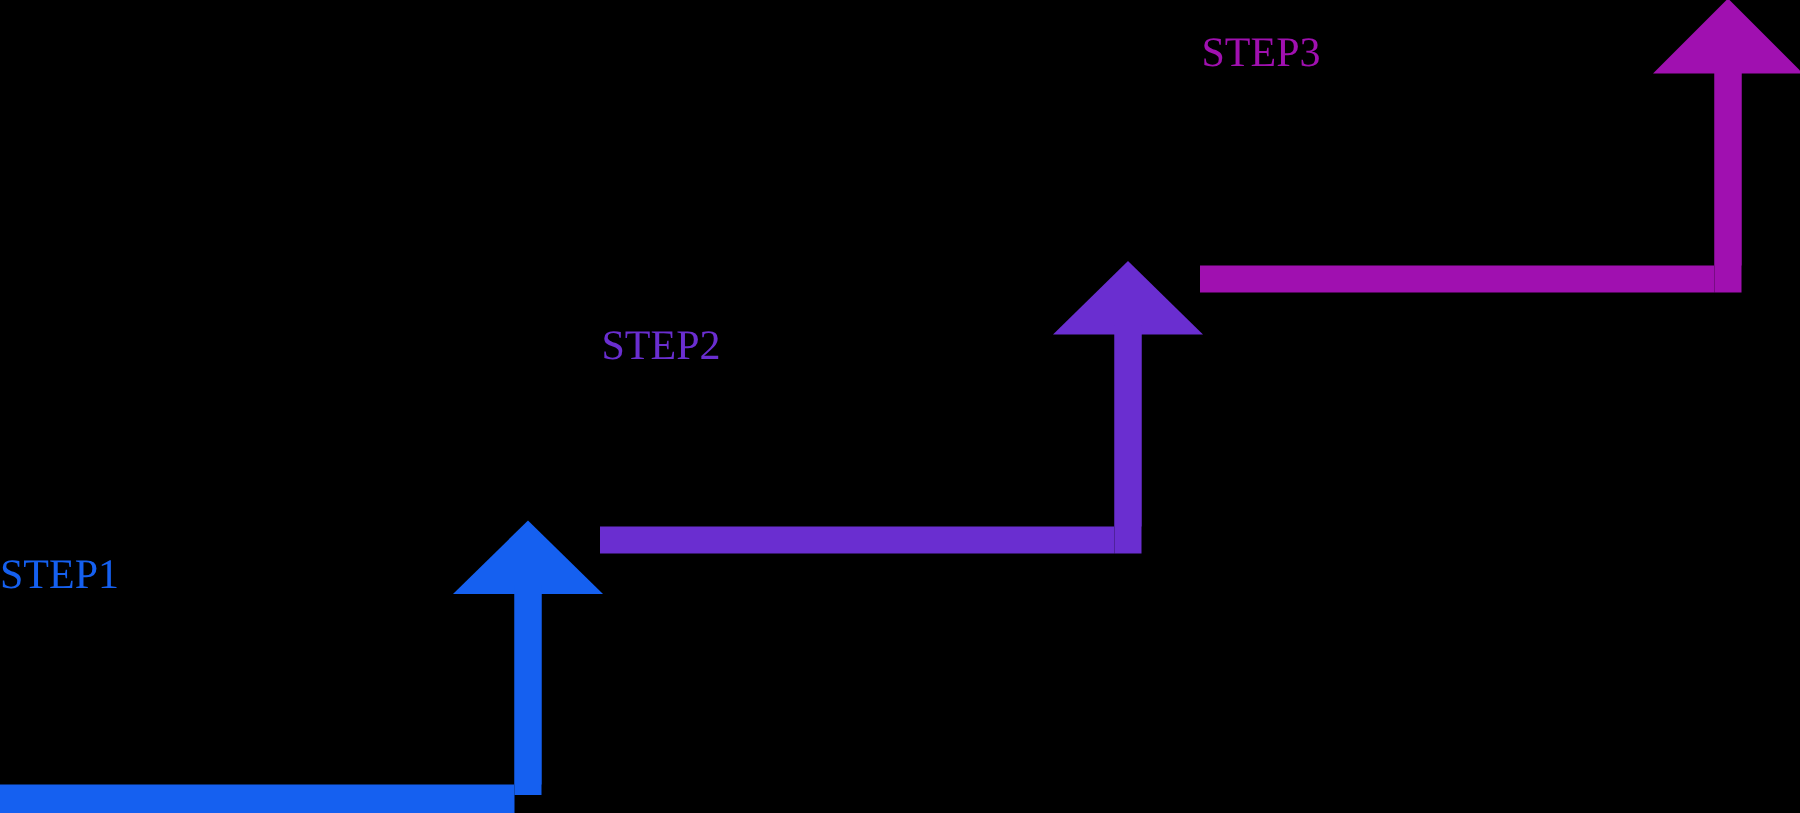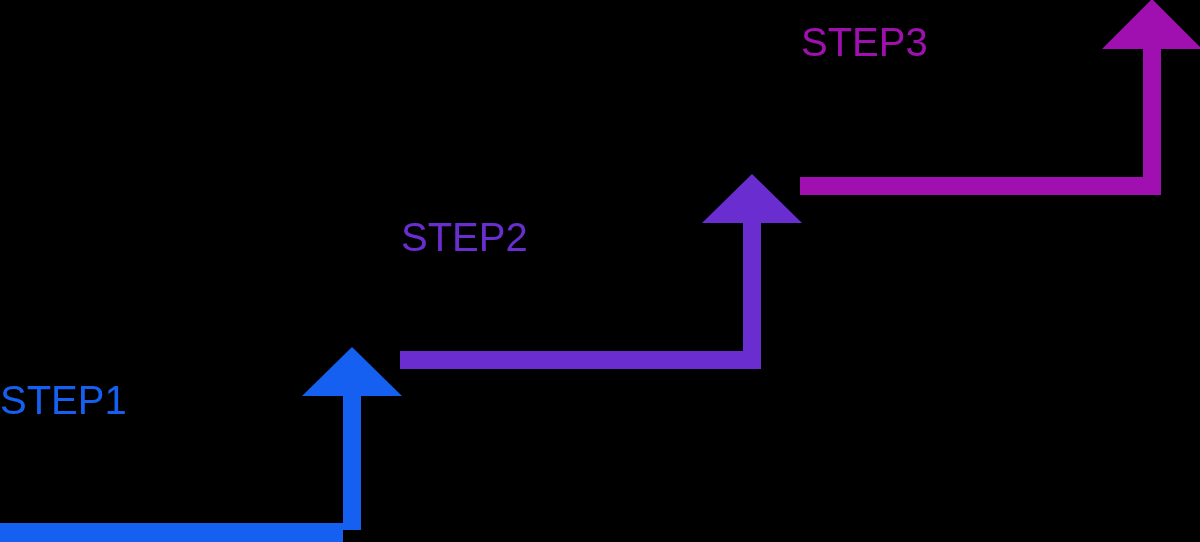--- a/index.html
+++ b/index.html
@@ -21,29 +21,29 @@
   #diagram-svg {
     position: absolute;
     left: 0;
     top: 0;
     width: 1200px;
     height: 542px;
     display: block;
   }
   .step-label {
     position: absolute;
-    font-family: Liberation Sans, sans-serif;
-    font-size: 40px;
+    font-family: Liberation Serif, serif;
+    font-size: 28px;
     font-weight: 400;
     letter-spacing: 0px;
     line-height: 1;
     white-space: nowrap;
     user-select: none;
   }
-  #label-step1 { left: 0px;   top: 380px; }
+  #label-step1 { left: 0px;   top: 370px; }
   #label-step2 { left: 401px; top: 197px; margin-top: 20px; }
   #label-step3 { left: 801px; top: 22px;  }
 </style>
 </head>
 <body style="background: rgb(0, 0, 0);">
 
 <div id="stage" style="background: rgb(0, 0, 0);">
 
   <svg id="diagram-svg" viewBox="0 0 1200 542" xmlns="http://www.w3.org/2000/svg">
 

